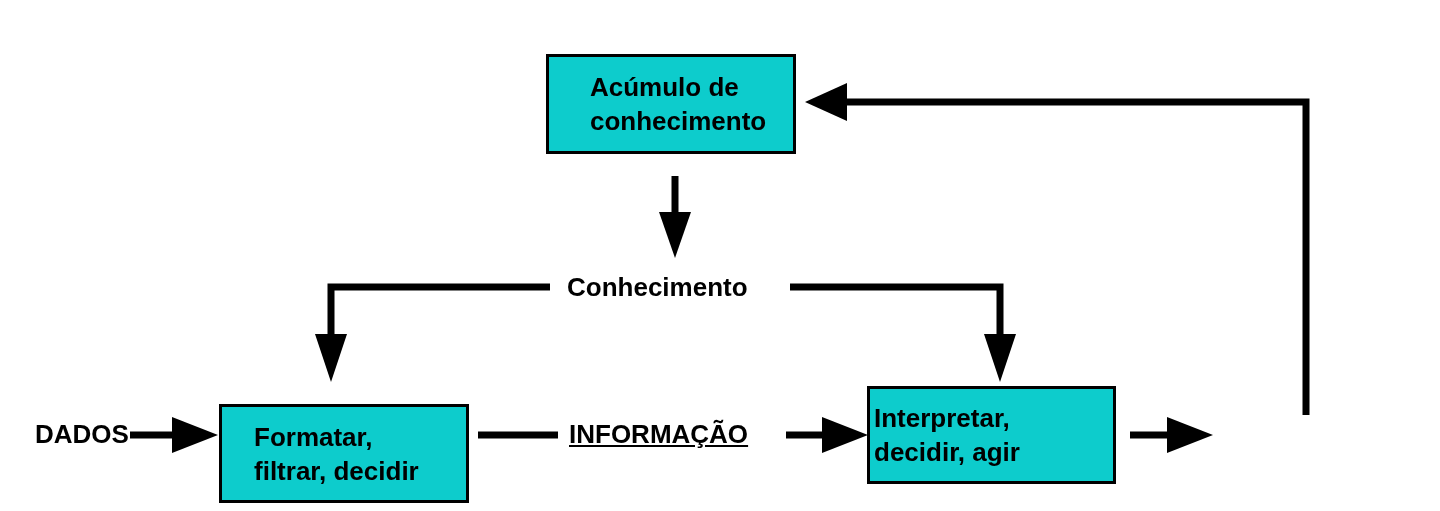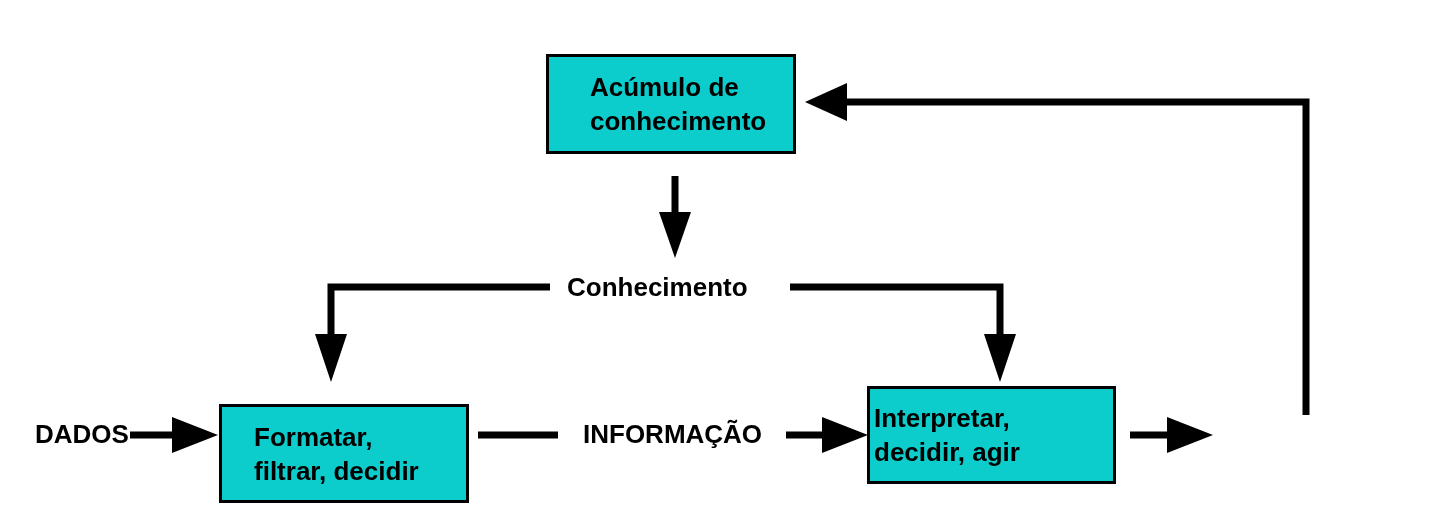--- a/index.html
+++ b/index.html
@@ -72,22 +72,23 @@
   #label-dados {
     left: 9px;
     top: 421px;
     margin-left: 26px;
   }
   #label-conhecimento {
     left: 567px;
     top: 274px;
   }
   #label-informacao {
-    left: 583px;
+    left: 569px;
     top: 421px;
+    text-decoration: underline;
   }
   #label-resultados {
     left: 1221px;
     top: 421px;
   }
 </style>
 </head>
 <body>
 
 <div id="diagram-root">

